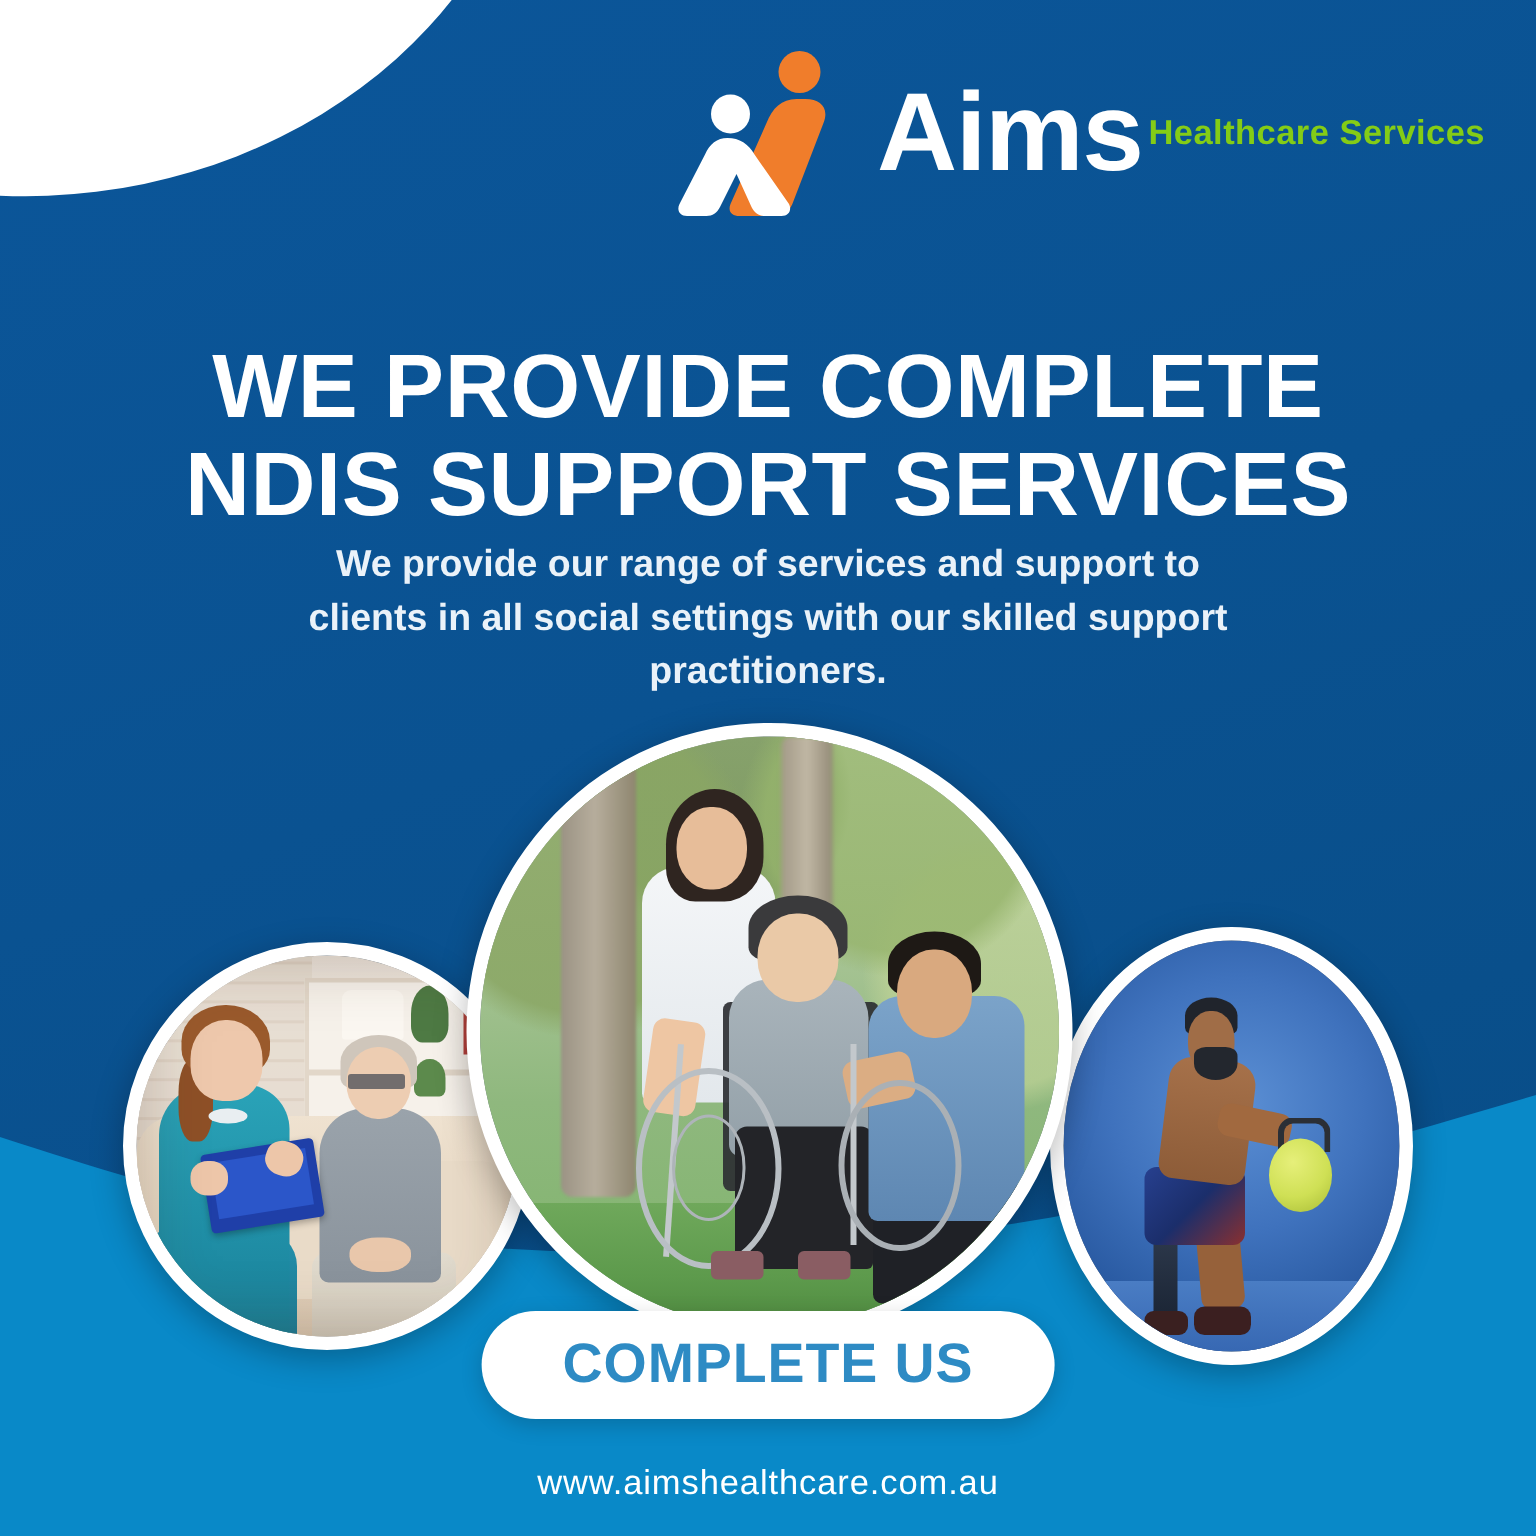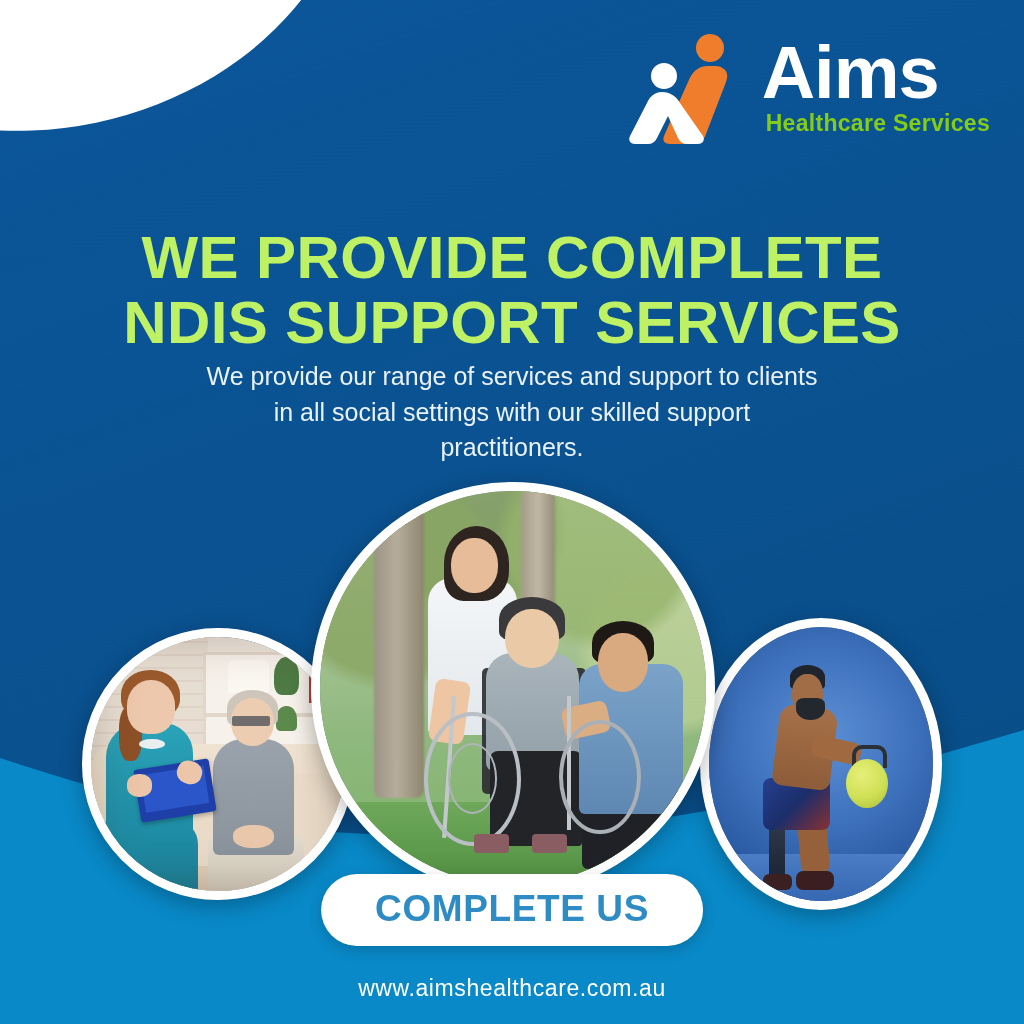--- a/index.html
+++ b/index.html
@@ -46,21 +46,21 @@
   
   .logo-block {
     position: absolute;
     right: 34px;
     top: 32px;
     display: flex;
     align-items: center;
     gap: 16px;
   }
   .logo-mark { width: 118px; height: 112px; display: block; }
-  .logo-words { display: flex; flex-direction: column; align-items: flex-start; }
+  .logo-words { display: flex; flex-direction: row; align-items: center; }
   .logo-wordmark {
     font-size: 74px;
     font-weight: bold;
     color: #ffffff;
     letter-spacing: -1px;
     line-height: 0.92;
     position: relative;
   }
   .logo-tag {
     font-size: 23px;
@@ -70,38 +70,38 @@
     margin-top: 2px;
     padding-left: 4px;
   }
 
   
   .headline {
     position: absolute;
     left: 0; right: 0;
     top: 186px;
     text-align: center;
-    color: #bef264;
+    color: #ffffff;
     font-size: 60px;
     font-weight: bold;
     line-height: 1.08;
     letter-spacing: 0.4px;
     padding: 0 60px;
     box-sizing: border-box;
   }
   .headline .l { display: block; }
 
   .subhead {
     position: absolute;
     left: 0; right: 0;
     top: 334px;
     text-align: center;
     color: #EAF2F9;
     font-size: 25px;
-    font-weight: 400;
+    font-weight: 700;
     line-height: 1.42;
     padding: 0 200px;
     box-sizing: border-box;
   }
 
   
   .circle {
     position: absolute;
     border-radius: 50%;
     background: #5f6d78;

